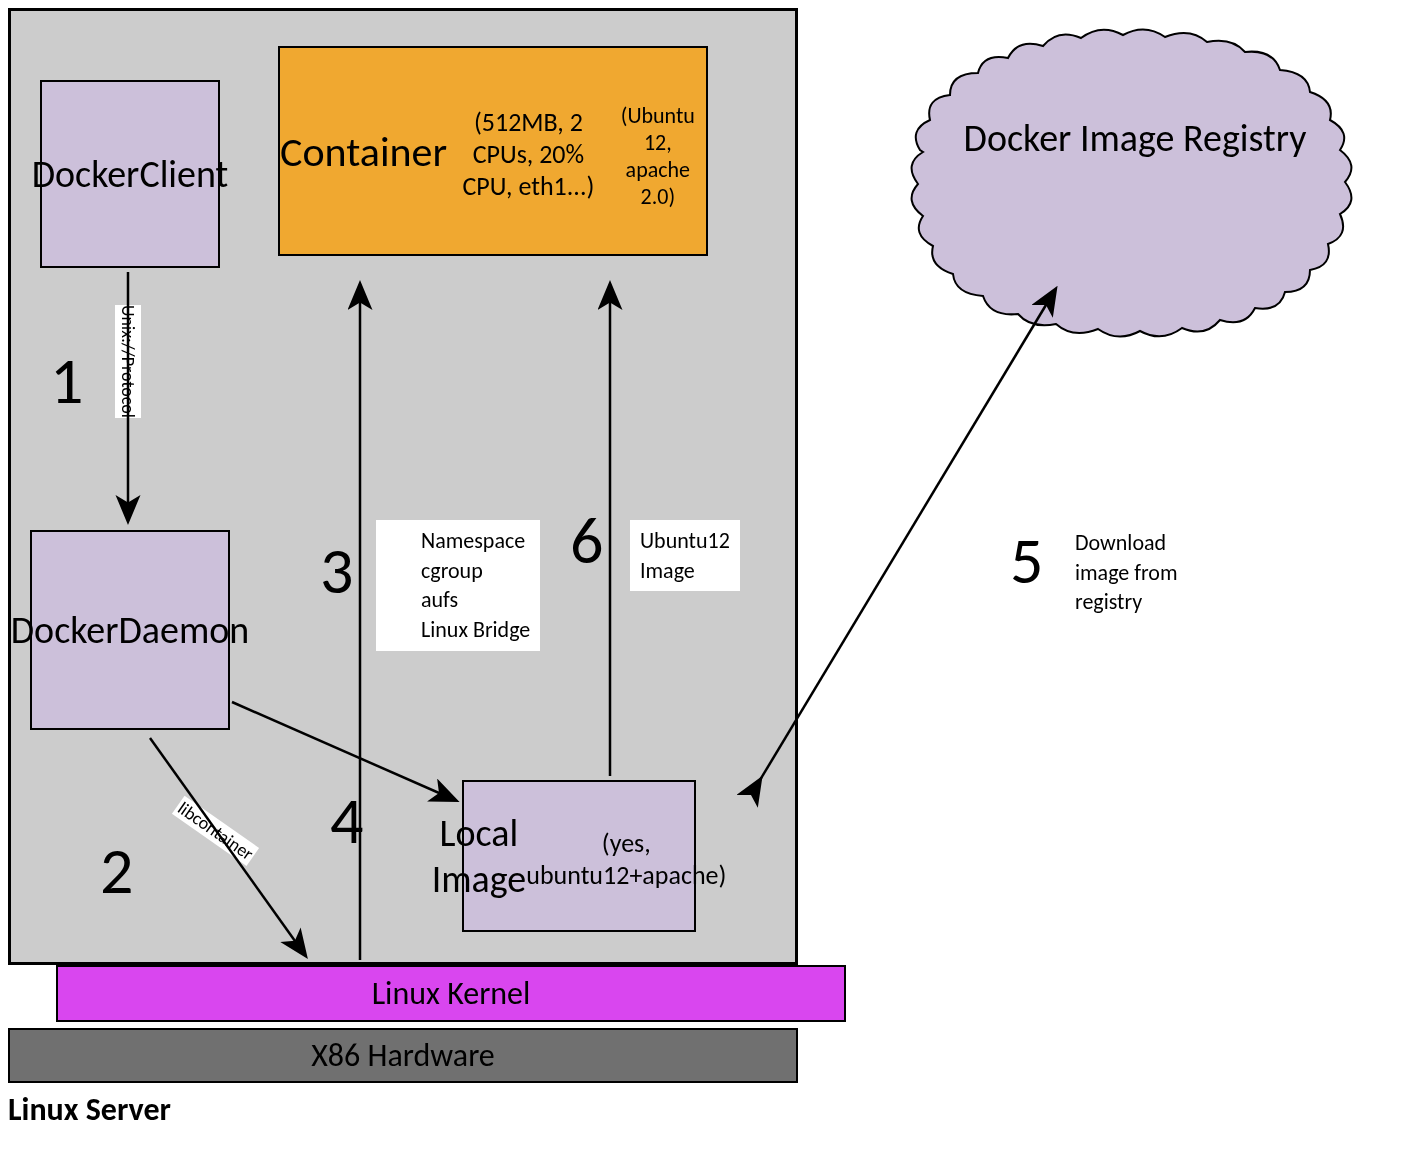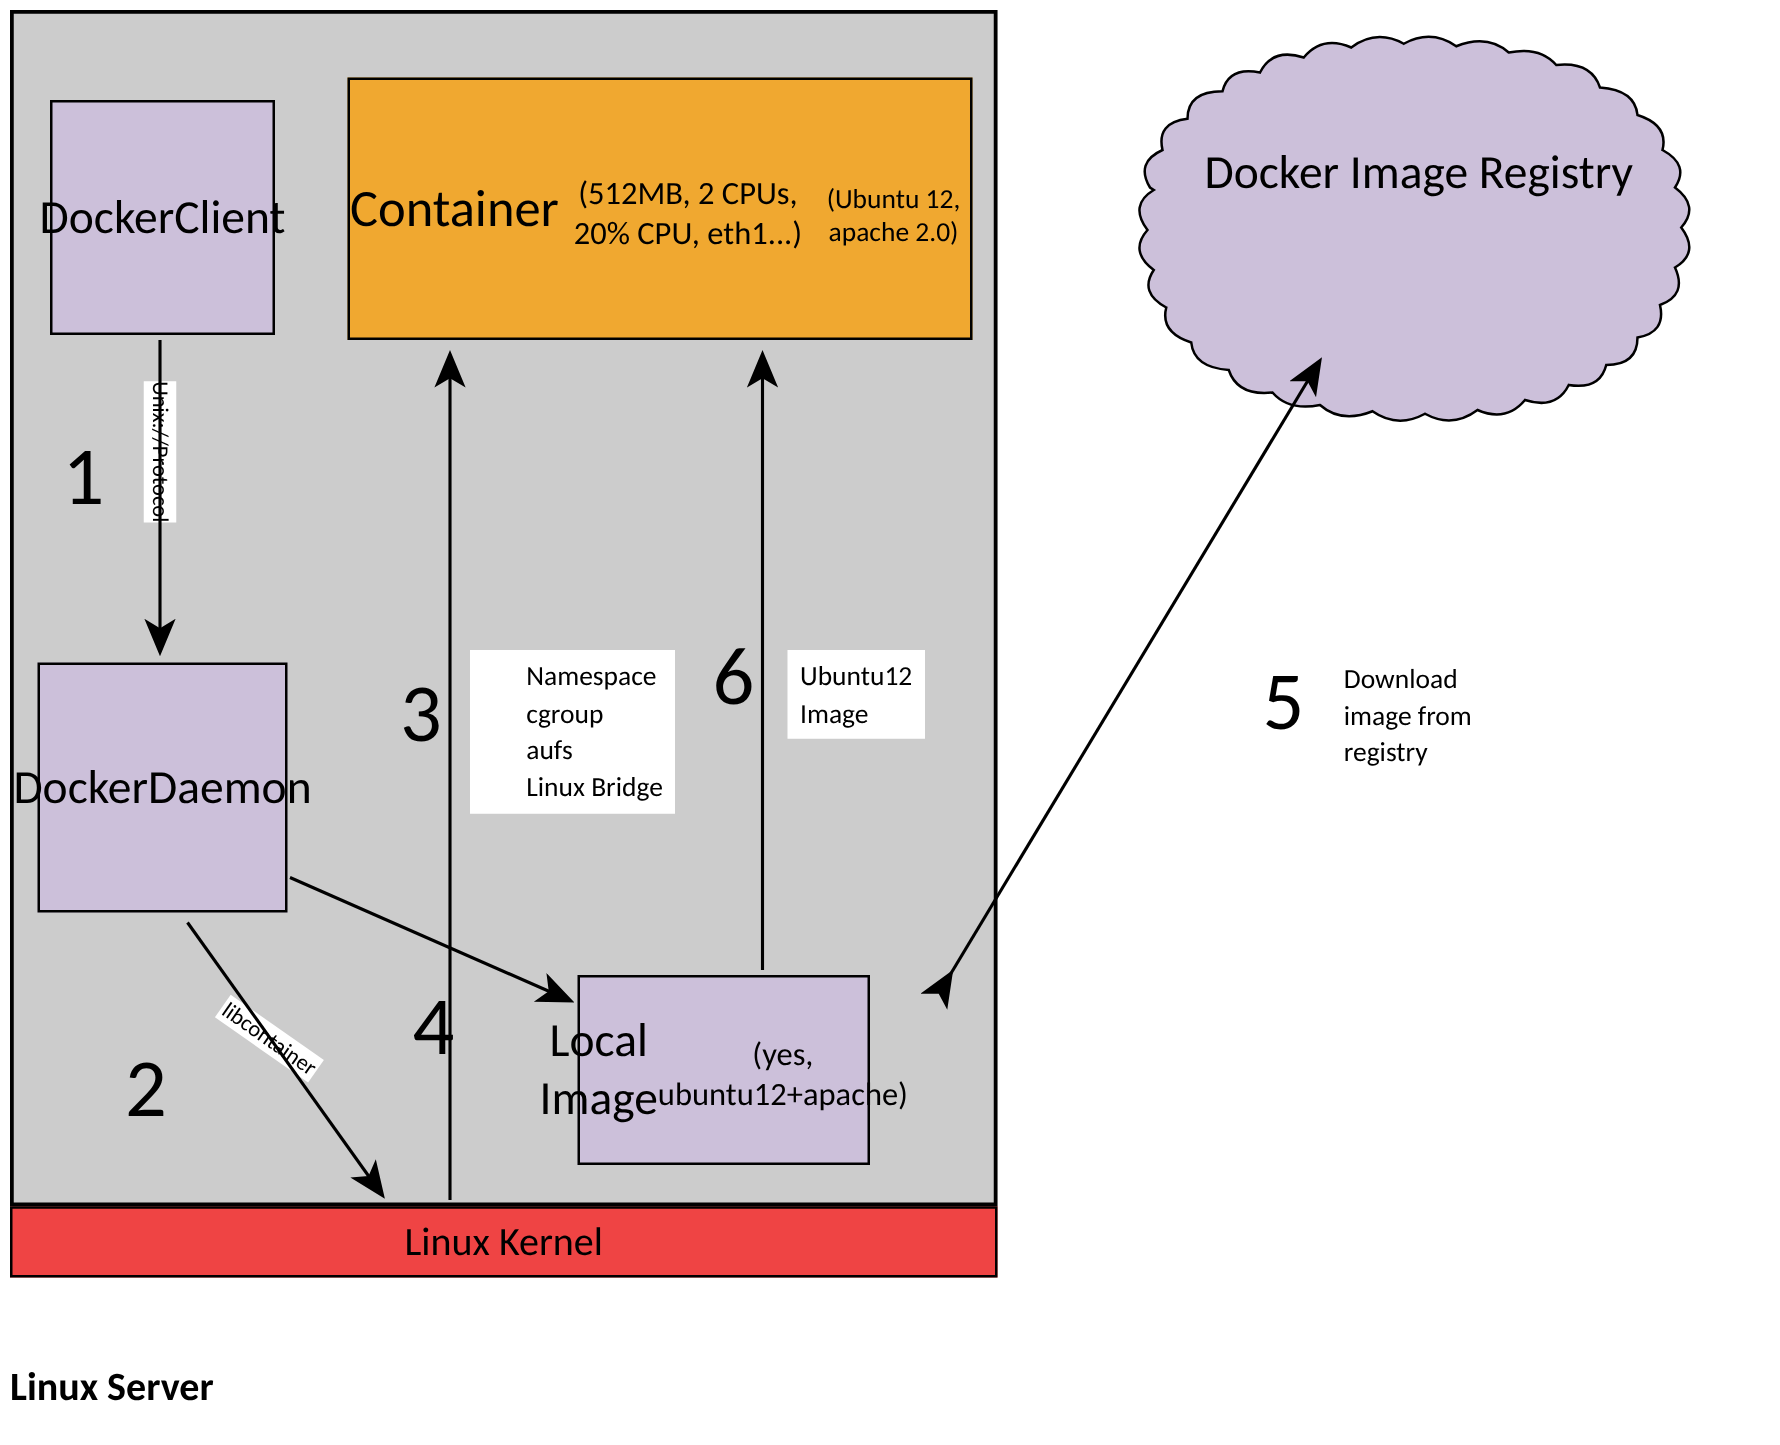--- a/index.html
+++ b/index.html
@@ -21,21 +21,21 @@
     border: 2px solid #000;
     box-sizing: border-box;
     display: flex;
     align-items: center;
     justify-content: center;
     text-align: center;
   }
   .purple { background: #CCC0DA; }
   .orange { background: #F0A830; }
   .gray   { background: #CCCCCC; }
-  .blue   { background: #ef4444; }
+  .blue   { background: #d946ef; margin-left: 48px; }
   .dgray  { background: #707070; }
   .cloud-fill { fill: #CCC0DA; stroke: #000; stroke-width: 2; }
 
   .big-num {
     position: absolute;
     font-size: 66px;
     font-weight: 500;
   }
   .title1 { font-size: 38px; }
   .title2 { font-size: 42px; }
@@ -91,36 +91,39 @@
 <body>
 
 <div class="diagram">
 
   <div class="box gray" style="left:8px; top:8px; width:790px; height:957px; border:3px solid #000; justify-content:flex-start;"></div>
 
   <div class="box blue" style="left:8px; top:965px; width:790px; height:57px;">
     <span class="kernel-txt">Linux Kernel</span>
   </div>
 
+  <div class="box dgray" style="left:8px; top:1028px; width:790px; height:55px;">
+    <span class="hw-txt">X86 Hardware</span>
+  </div>
 
   <div class="server-caption" style="left:8px; top:1090px; width:790px;">
     <span class="server-txt">Linux Server</span>
   </div>
 
   <div class="box purple" style="left:40px; top:80px; width:180px; height:188px;">
     <div class="title1">Docker</div>
     <div class="title1">Client</div>
   </div>
 
   <div class="box purple" style="left:30px; top:530px; width:200px; height:200px;">
     <div class="title1">Docker</div>
     <div class="title1">Daemon</div>
   </div>
 
-  <div class="box orange" style="left:278px; top:62px; width:500px; height:210px;">
+  <div class="box orange" style="left:278px; top:46px; width:430px; height:210px;">
     <div class="title2">Container</div>
     <div class="sub">(512MB, 2 CPUs, 20% CPU, eth1...)</div>
     <div class="sub2">(Ubuntu 12, apache 2.0)</div>
   </div>
 
   <div class="box purple" style="left:462px; top:780px; width:234px; height:152px;">
     <div class="title1">Local Image</div>
     <div class="sub">(yes, ubuntu12+apache)</div>
   </div>
 

